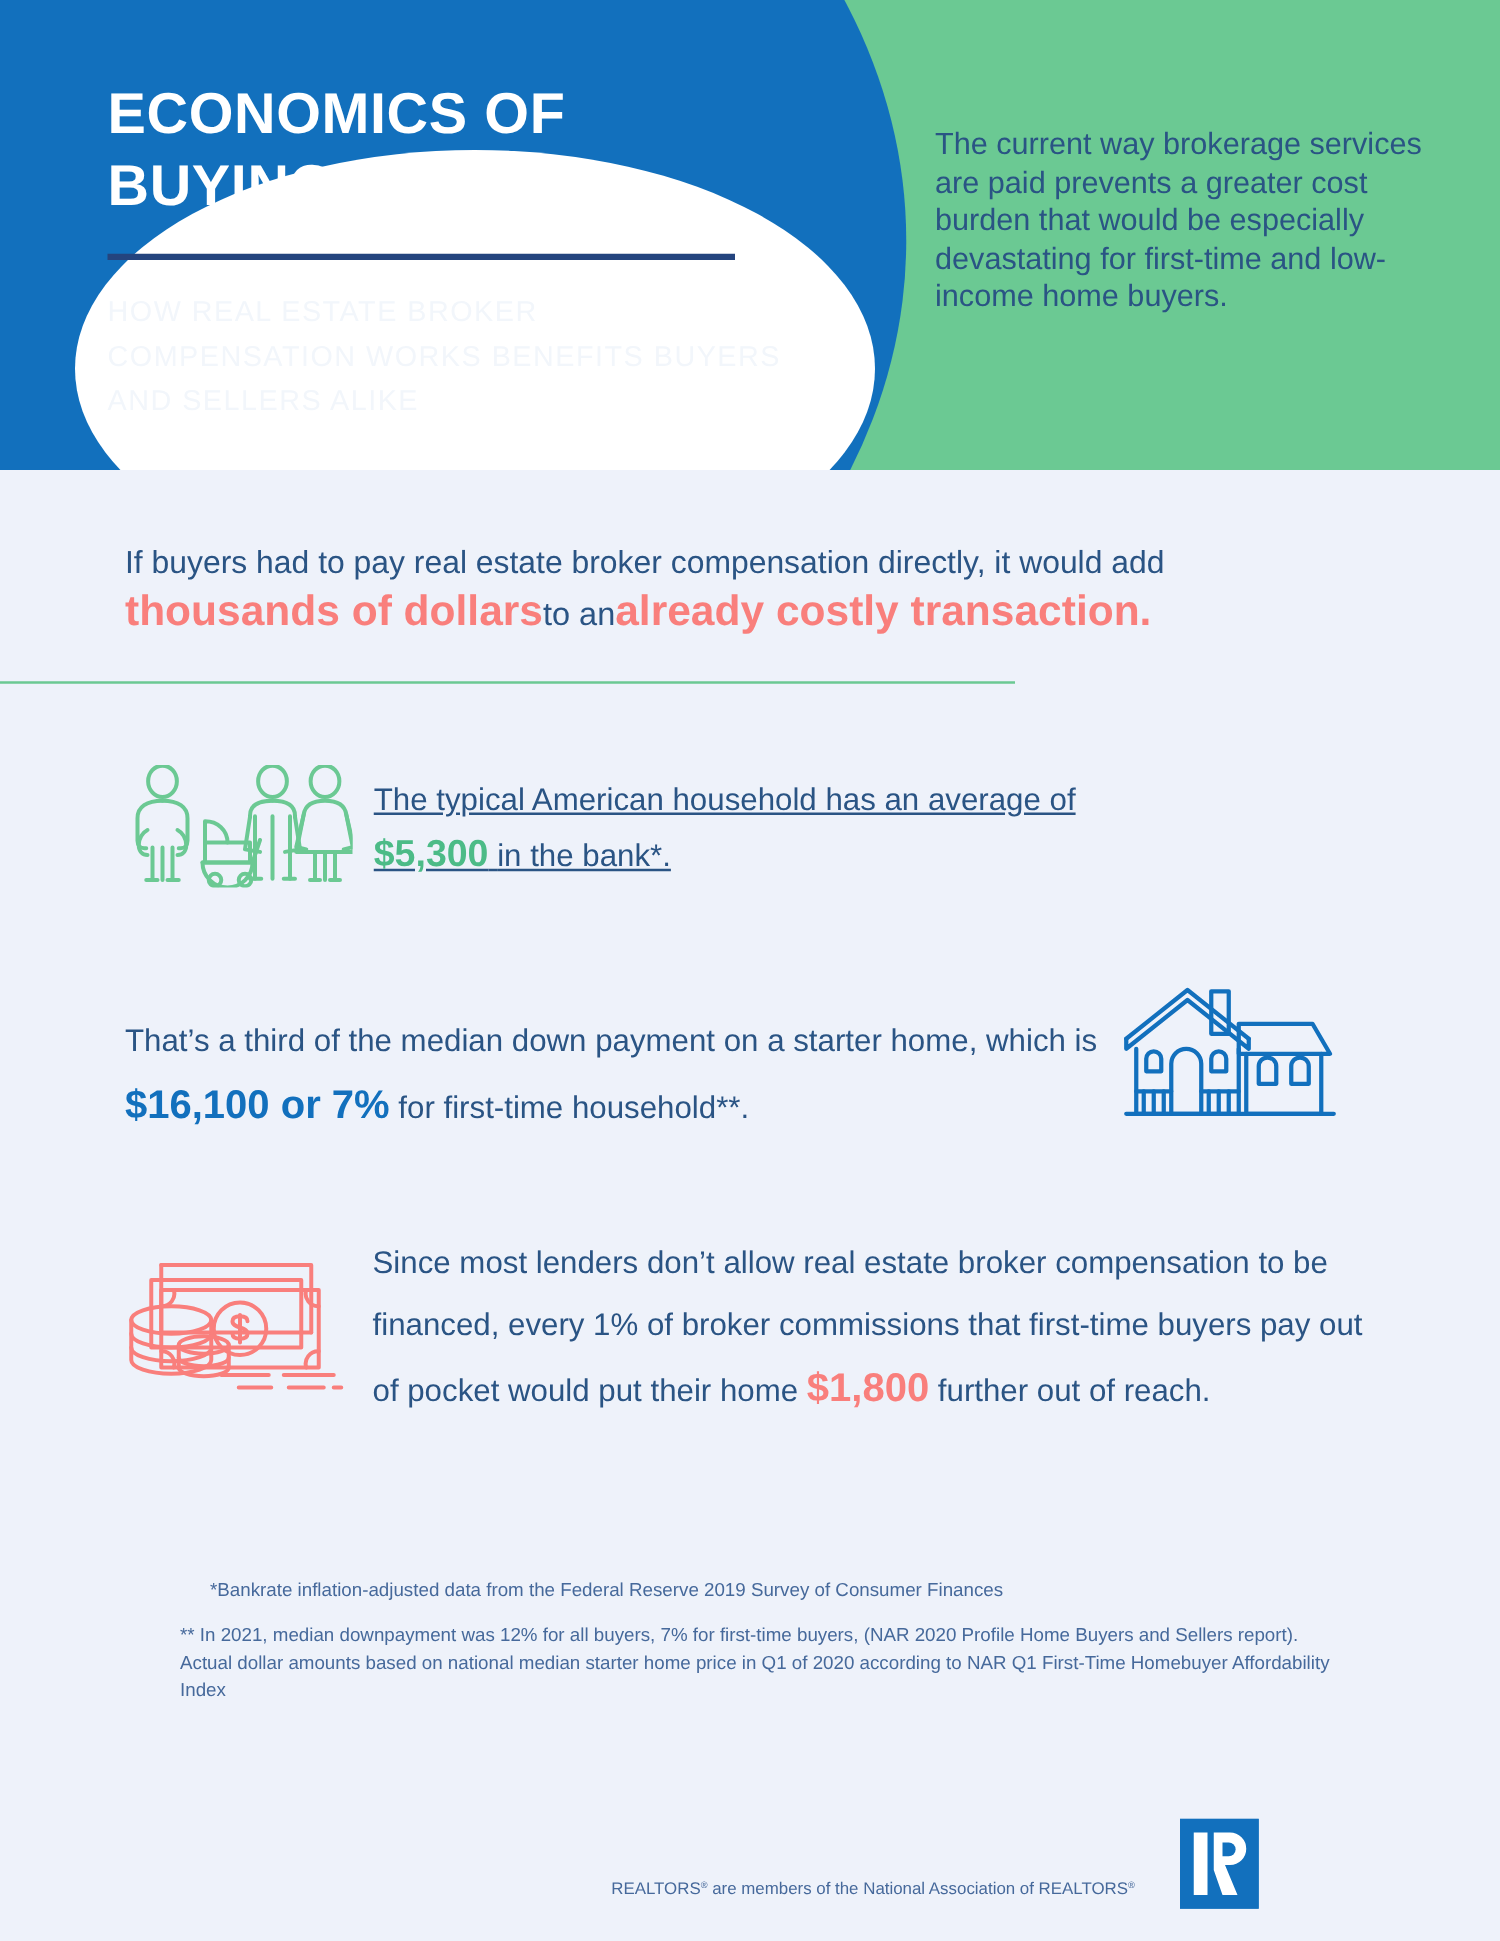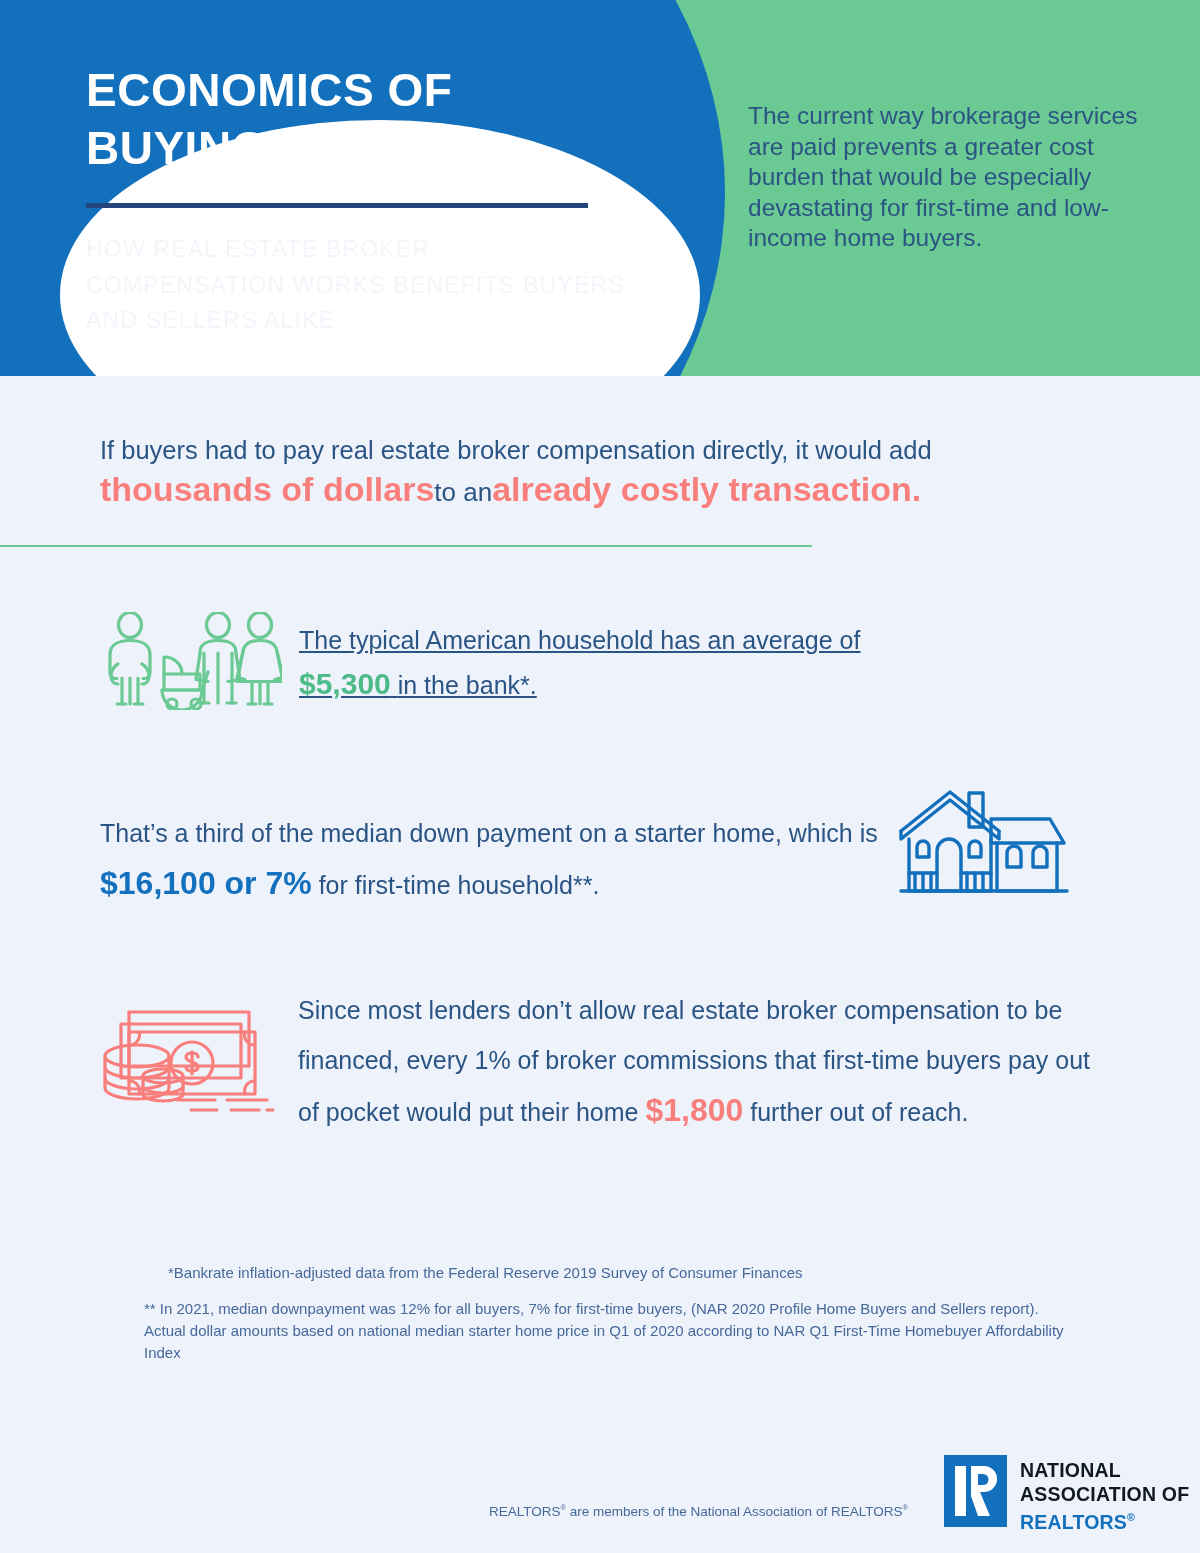--- a/index.html
+++ b/index.html
@@ -381,18 +381,13 @@
 
 <div class="nar-logo">
   <div class="nar-mark">
     <svg width="63" height="72" viewBox="0 0 63 72">
       <rect x="0" y="0" width="63" height="72" fill="#1270bd"></rect>
       <rect x="11" y="11" width="11" height="50" fill="#ffffff"></rect>
       <path d="M27 11h13a13 13 0 0 1 0 26h-4l10 24H34l-7-20V11z" fill="#ffffff"></path>
       <path d="M34 19h5a5.5 5.5 0 0 1 0 11h-5V19z" fill="#1270bd"></path>
     </svg>
   </div>
-  <div class="nar-words">
-    <div class="nar-l1">NATIONAL</div>
-    <div class="nar-l2">ASSOCIATION OF</div>
-    <div class="nar-l3"><span>REALTORS</span><span class="sup">®</span></div>
-  </div>
 </div>
 
 </body></html>

